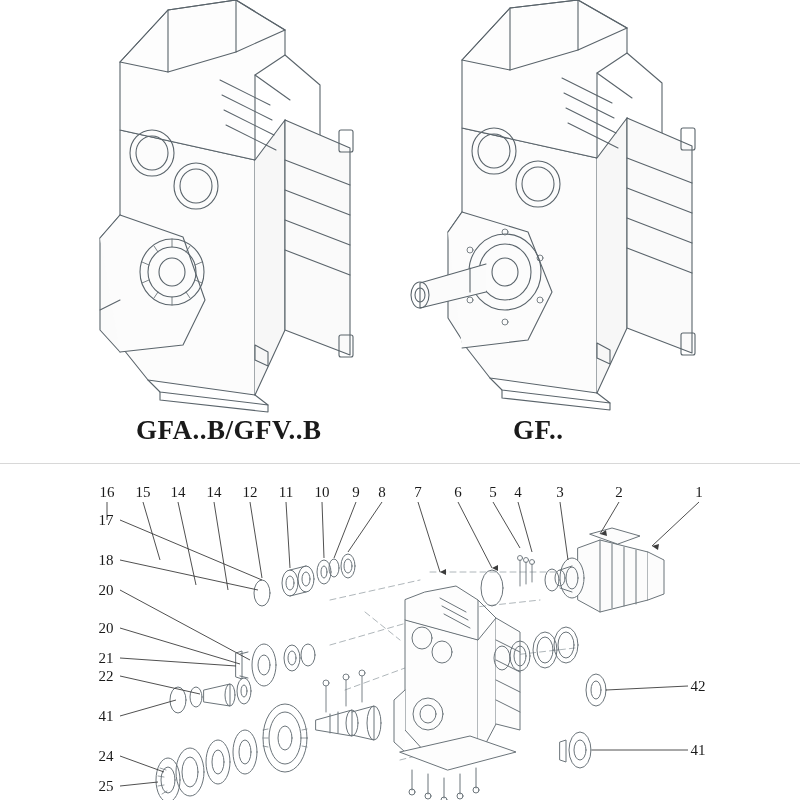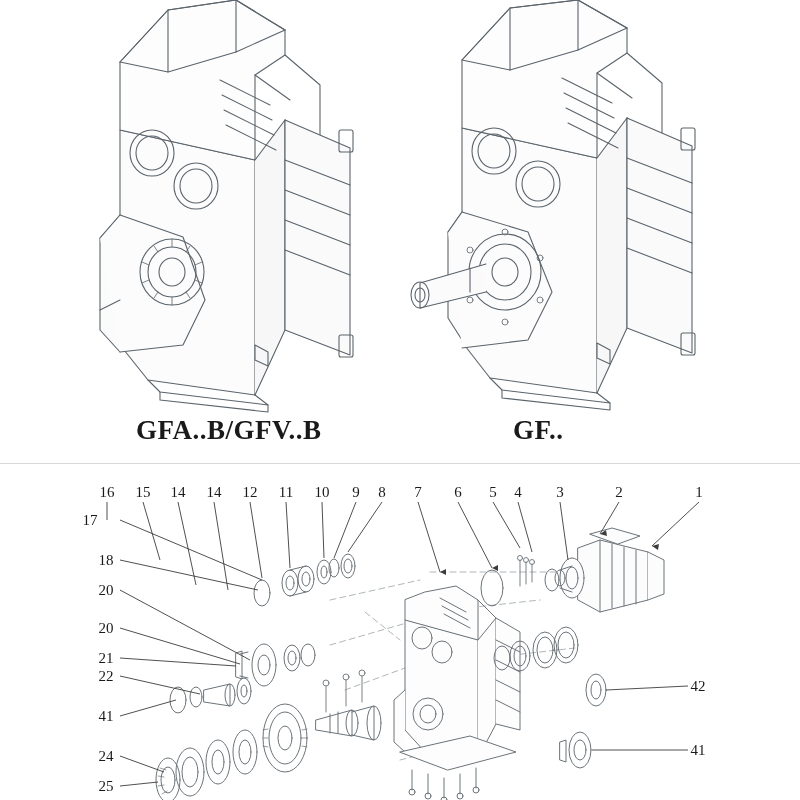--- a/index.html
+++ b/index.html
@@ -366,21 +366,21 @@
       <div class="lbl" style="left: 322px; top: 492px;">10</div>
       <div class="lbl" style="left: 356px; top: 492px;">9</div>
       <div class="lbl" style="left: 382px; top: 492px;">8</div>
       <div class="lbl" style="left: 418px; top: 492px;">7</div>
       <div class="lbl" style="left: 458px; top: 492px;">6</div>
       <div class="lbl" style="left: 493px; top: 492px;">5</div>
       <div class="lbl" style="left: 518px; top: 492px;">4</div>
       <div class="lbl" style="left: 560px; top: 492px;">3</div>
       <div class="lbl" style="left: 619px; top: 492px;">2</div>
       <div class="lbl" style="left: 699px; top: 492px;">1</div>
-      <div class="lbl" style="left: 90px; top: 520px;">17</div>
+      <div class="lbl" style="left: 106px; top: 520px;">17</div>
       <div class="lbl" style="left: 106px; top: 560px;">18</div>
       <div class="lbl" style="left: 106px; top: 590px;">20</div>
       <div class="lbl" style="left: 106px; top: 628px;">20</div>
       <div class="lbl" style="left: 106px; top: 658px;">21</div>
       <div class="lbl" style="left: 106px; top: 676px;">22</div>
       <div class="lbl" style="left: 106px; top: 716px;">41</div>
       <div class="lbl" style="left: 106px; top: 756px;">24</div>
       <div class="lbl" style="left: 106px; top: 786px;">25</div>
       <div class="lbl" style="left: 698px; top: 686px;">42</div>
       <div class="lbl" style="left: 698px; top: 750px;">41</div>

